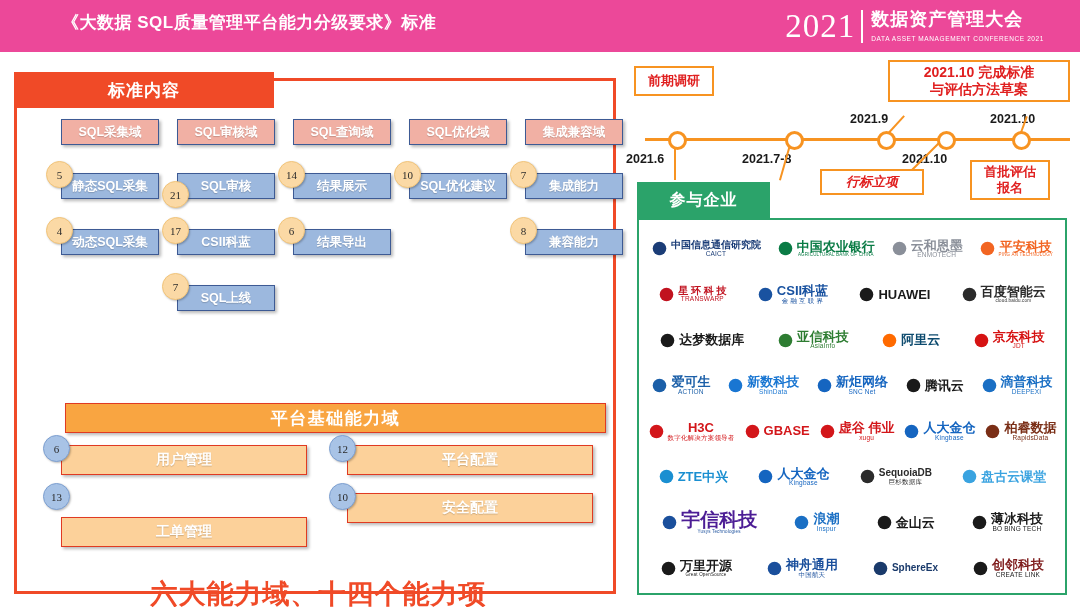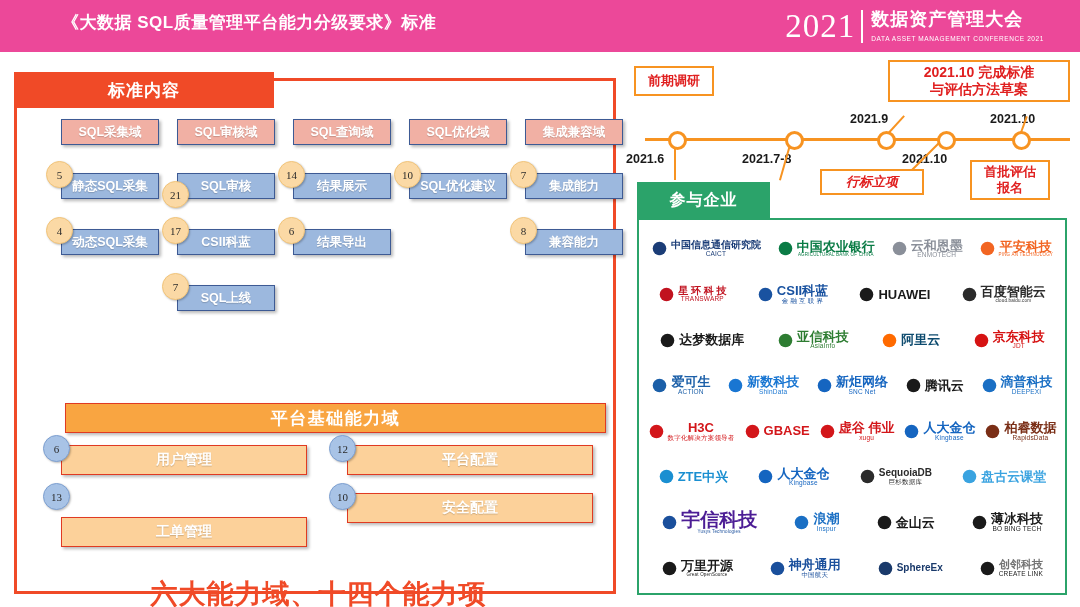--- a/index.html
+++ b/index.html
@@ -519,20 +519,20 @@
           </svg>
           <div class="lg-stack">
             <div class="lg-cn" style="color: rgb(26, 58, 107); font-size: 10px;">SphereEx</div>
           </div>
         </div>
         <div class="logo">
           <svg width="17" height="17" viewBox="0 0 20 20" class="mark">
             <circle cx="10" cy="10" r="8" fill="#1a1a1a"></circle>
           </svg>
           <div class="lg-stack">
-            <div class="lg-cn" style="color: #737373; font-size: 11px;">创邻科技</div>
+            <div class="lg-cn" style="color: #7f1d1d; font-size: 13px;">创邻科技</div>
             <div class="lg-en" style="color: rgb(26, 26, 26); font-size: 6.5px;">CREATE LINK</div>
           </div>
         </div>
       </div>
     </div>
 
 </div>
 
 </body></html>

